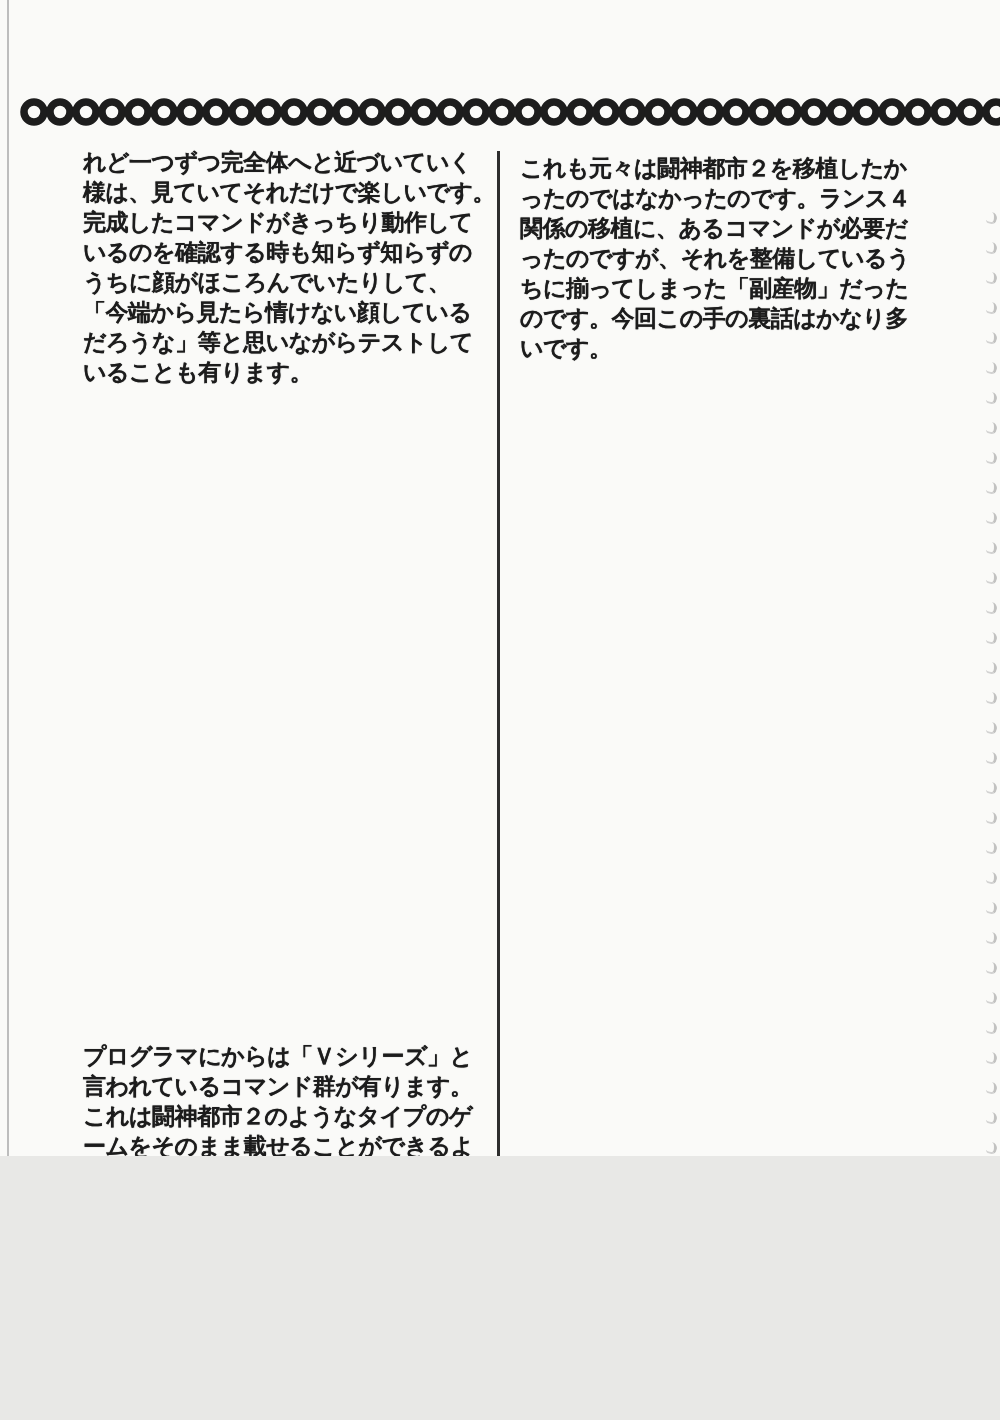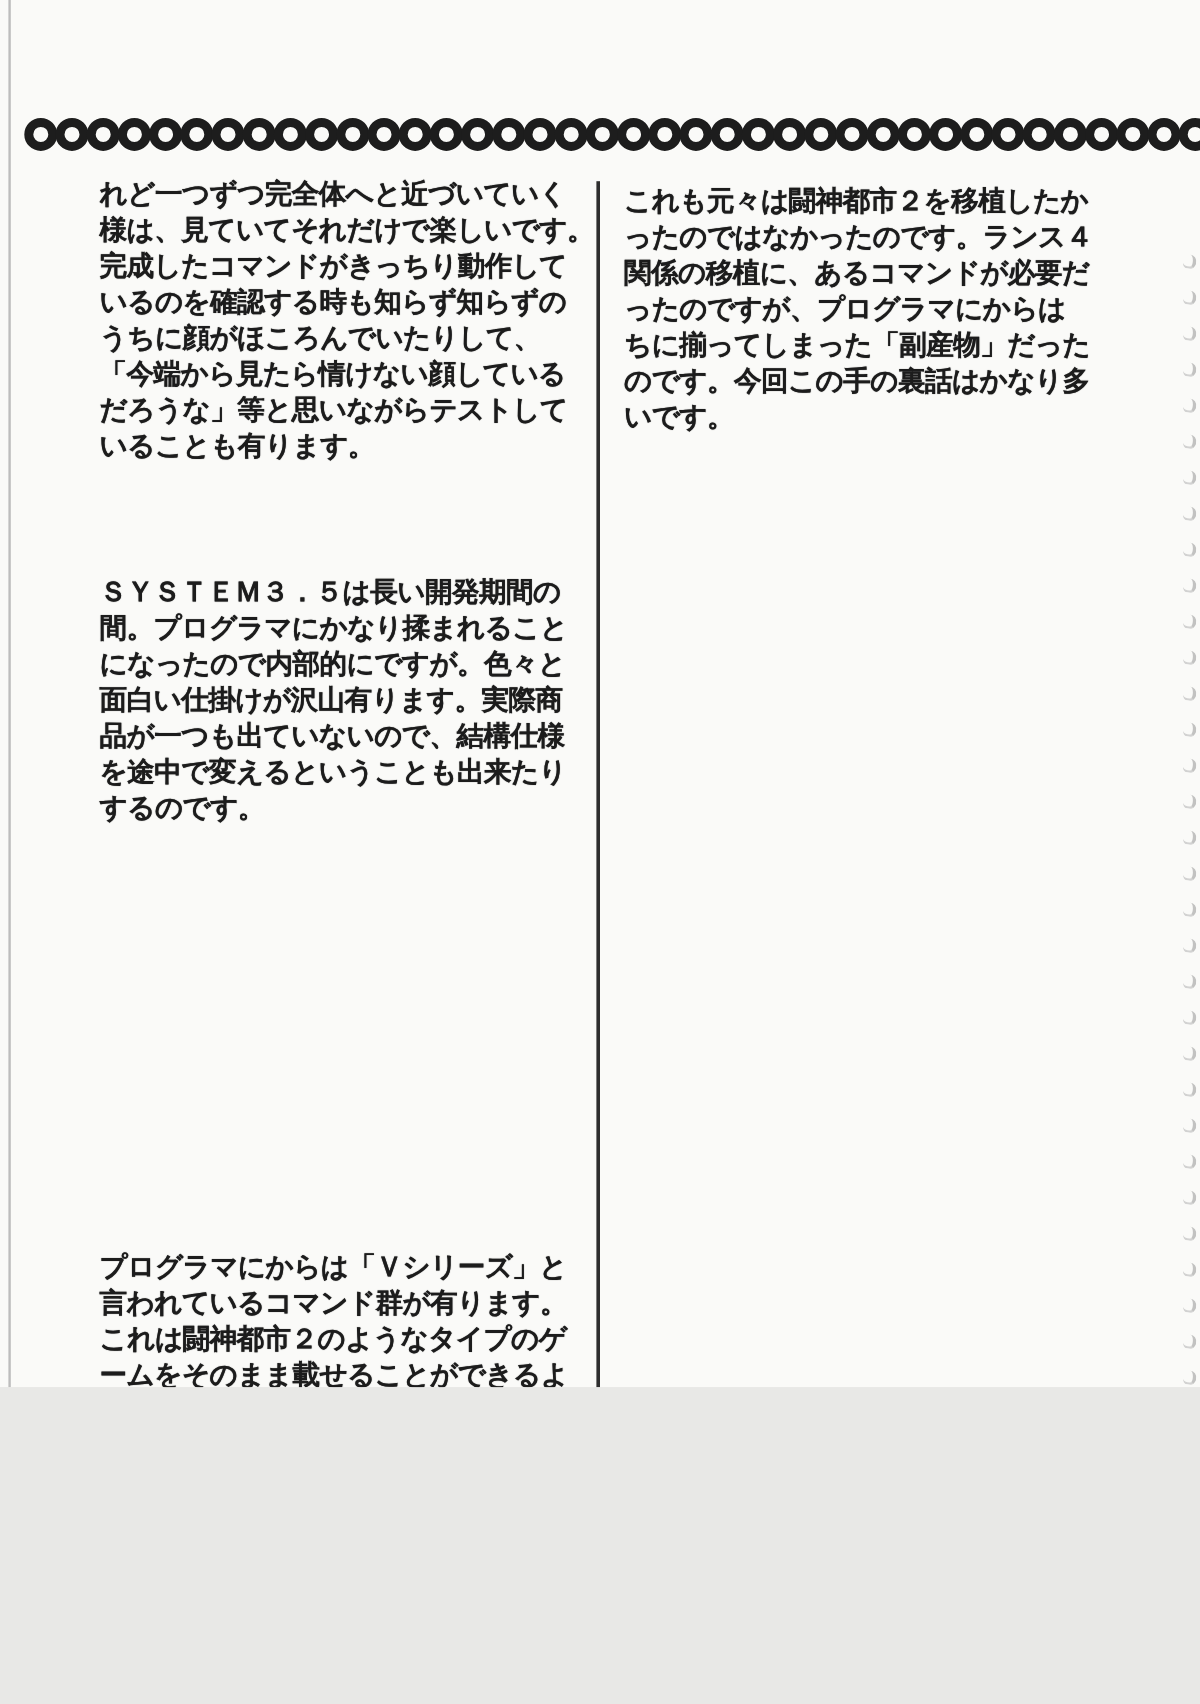--- a/index.html
+++ b/index.html
@@ -91,40 +91,33 @@
 
   <div class="para col-left" style="top:147px">れど一つずつ完全体へと近づいていく
 様は、見ていてそれだけで楽しいです。
 完成したコマンドがきっちり動作して
 いるのを確認する時も知らず知らずの
 うちに顔がほころんでいたりして、
 「今端から見たら情けない顔している
 だろうな」等と思いながらテストして
 いることも有ります。</div>
 
-  <div class="para col-left" style="top:479px">ＳＹＳＴＥＭ３．５は長い開発期間の
-間。プログラマにかなり揉まれること
-になったので内部的にですが。色々と
-面白い仕掛けが沢山有ります。実際商
-品が一つも出ていないので、結構仕様
-を途中で変えるということも出来たり
-するのです。</div>
 
 
   <div class="para col-left" style="top:1041px">プログラマにからは「Ｖシリーズ」と
 言われているコマンド群が有ります。
 これは闘神都市２のようなタイプのゲ
 ームをそのまま載せることができるよ
 うにしたコマンド郡です。闘神都市２
 程度なら問題なく移植できます。</div>
 
   <div class="para col-right" style="top:153px">これも元々は闘神都市２を移植したか
 ったのではなかったのです。ランス４
 関係の移植に、あるコマンドが必要だ
-ったのですが、プログラマにからは
+ったのですが、それを整備しているう
 ちに揃ってしまった「副産物」だった
 のです。今回この手の裏話はかなり多
 いです。</div>
 
 
 
 
   <svg class="chain chain-bottom">
       <circle cx="14" cy="15" r="10"></circle>
       <circle cx="40" cy="15" r="10"></circle>

